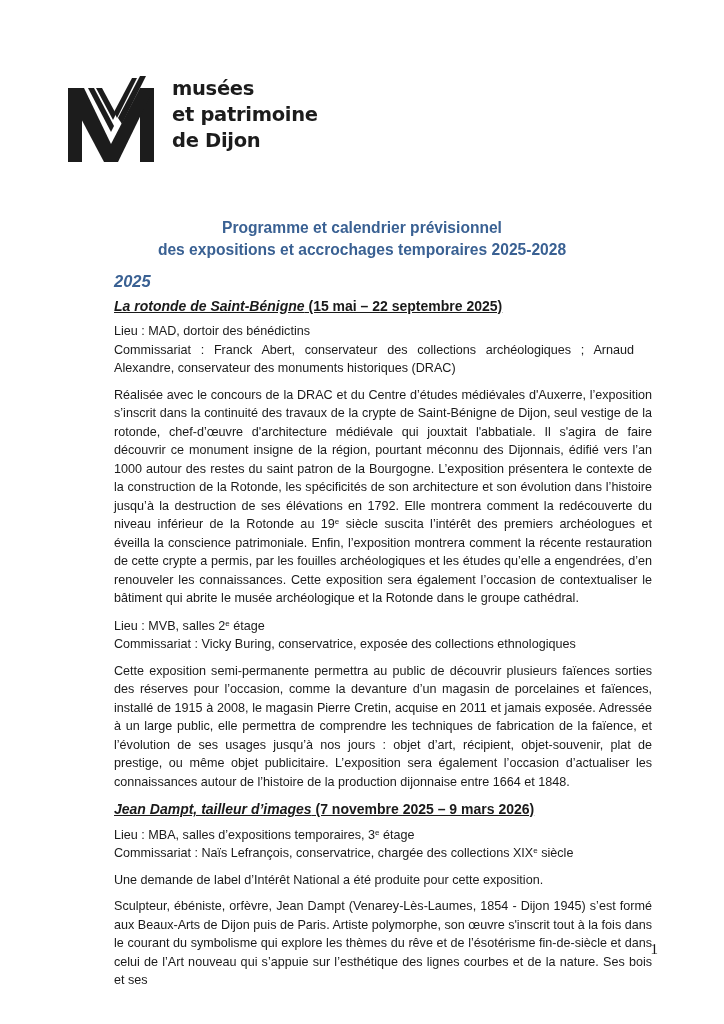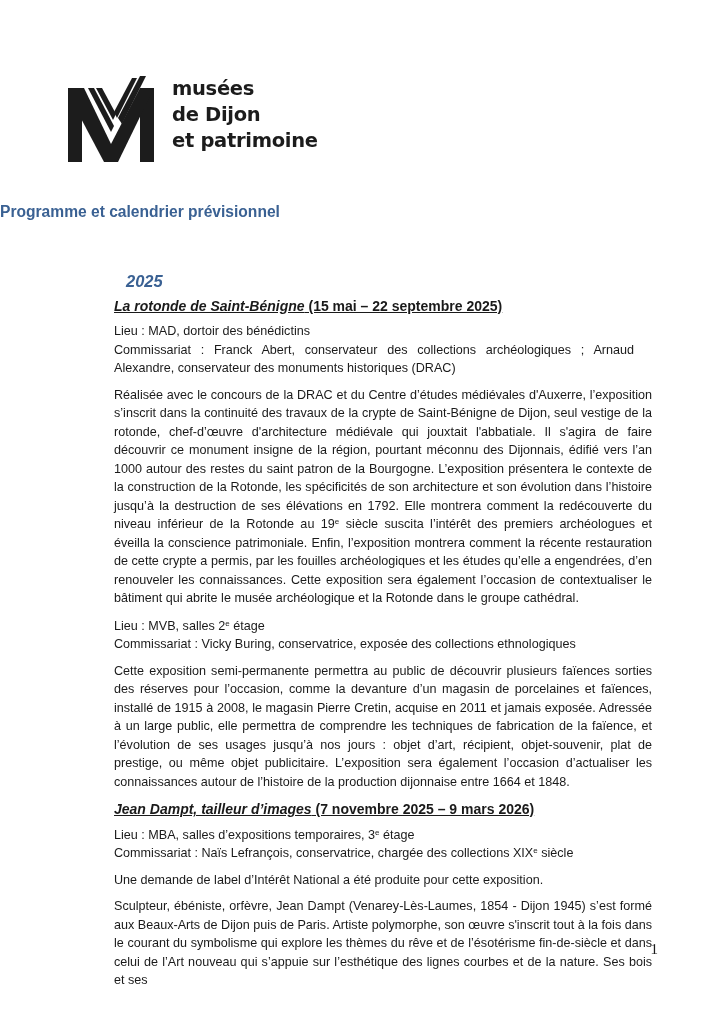--- a/index.html
+++ b/index.html
@@ -3,24 +3,24 @@
 <meta charset="utf-8">
 <style>
   html, body { margin: 0; padding: 0; background: #ffffff; }
   body { width: 724px; height: 1024px; position: relative; overflow: hidden;
          font-family: "Liberation Sans", "DejaVu Sans", sans-serif; color: #1a1a1a; }
   .logo { position: absolute; left: 66px; top: 74px; width: 230px; height: 90px; }
   .logo-mark { position: absolute; left: 0; top: 0; width: 90px; height: 90px; }
   .logo-text { position: absolute; left: 98px; top: 2px; font-family: "DejaVu Sans", sans-serif;
                font-size: 19.5px; line-height: 26px; color: #1c1c1c; letter-spacing: -0.3px; font-weight: 600; }
   .logo-text div { white-space: nowrap; margin-left: 8px; }
-  .title { position: absolute; left: 0; width: 724px; top: 201px; 
+  .title { position: absolute; left: 0; width: 724px; top: 217px; text-align: center;
            color: #3a6193; font-weight: bold; font-size: 15.6px; line-height: 22px; }
   .content { position: absolute; left: 114px; top: 272px; width: 538px; font-size: 12.6px; line-height: 18.5px; }
-  .year { color: #3a6193; font-weight: bold; font-style: italic; font-size: 16.5px; margin: 0 0 3px 12px; }
+  .year { color: #3a6193; font-weight: bold; font-style: italic; font-size: 16.5px; margin: 0 0 3px 0; }
   .exh-title { font-weight: bold; font-size: 14px; margin: 6px 0 7px 0; }
   .exh-title .t { text-decoration: underline; font-style: italic; }
   .exh-title .d { text-decoration: underline; }
   .meta { margin: 0 18px 8px 0; }
   .meta div { text-align: justify; }
   p { margin: 0 0 8px 0; text-align: justify; }
   p.note { }
   sup { font-size: 8px; line-height: 0; vertical-align: 4px; }
   .section { margin-bottom: 9px; }
   .page-num { position: absolute; right: 66px; top: 941px; font-family: "Liberation Serif", serif; font-size: 15px; }
@@ -34,27 +34,28 @@
     <rect x="2" y="14" width="14" height="74" fill="#1c1c1c"></rect>
     <rect x="74" y="14" width="14" height="74" fill="#1c1c1c"></rect>
     <polygon points="45,70 74,14 88,14 52,88 45,88" fill="#1c1c1c"></polygon>
     <polygon points="22,14 28,14 48,52 45,58" fill="#1c1c1c"></polygon>
     <polygon points="30,14 36,14 50,40 47,46" fill="#1c1c1c"></polygon>
     <polygon points="52,44 74,2 80,2 56,50" fill="#1c1c1c"></polygon>
     <polygon points="48,38 66,4 71,4 51,44" fill="#1c1c1c"></polygon>
   </svg>
   <div class="logo-text">
     <div>musées</div>
+    <div>et patrimoine</div>
     <div>de Dijon</div>
-    <div>et patrimoine</div>
   </div>
 </div>
 
 <div class="title">
   <div>Programme et calendrier prévisionnel</div>
+  <div>des expositions et accrochages temporaires 2025-2028</div>
 </div>
 
 <div class="content">
   <div class="year">2025</div>
 
   <div class="section">
     <div class="exh-title"><span class="t">La rotonde de Saint-Bénigne</span><span class="d"> (15 mai – 22 septembre 2025)</span></div>
     <div class="meta">
       <div>Lieu : MAD, dortoir des bénédictins</div>
       <div>Commissariat : Franck Abert, conservateur des collections archéologiques ; Arnaud Alexandre, conservateur des monuments historiques (DRAC)</div>

